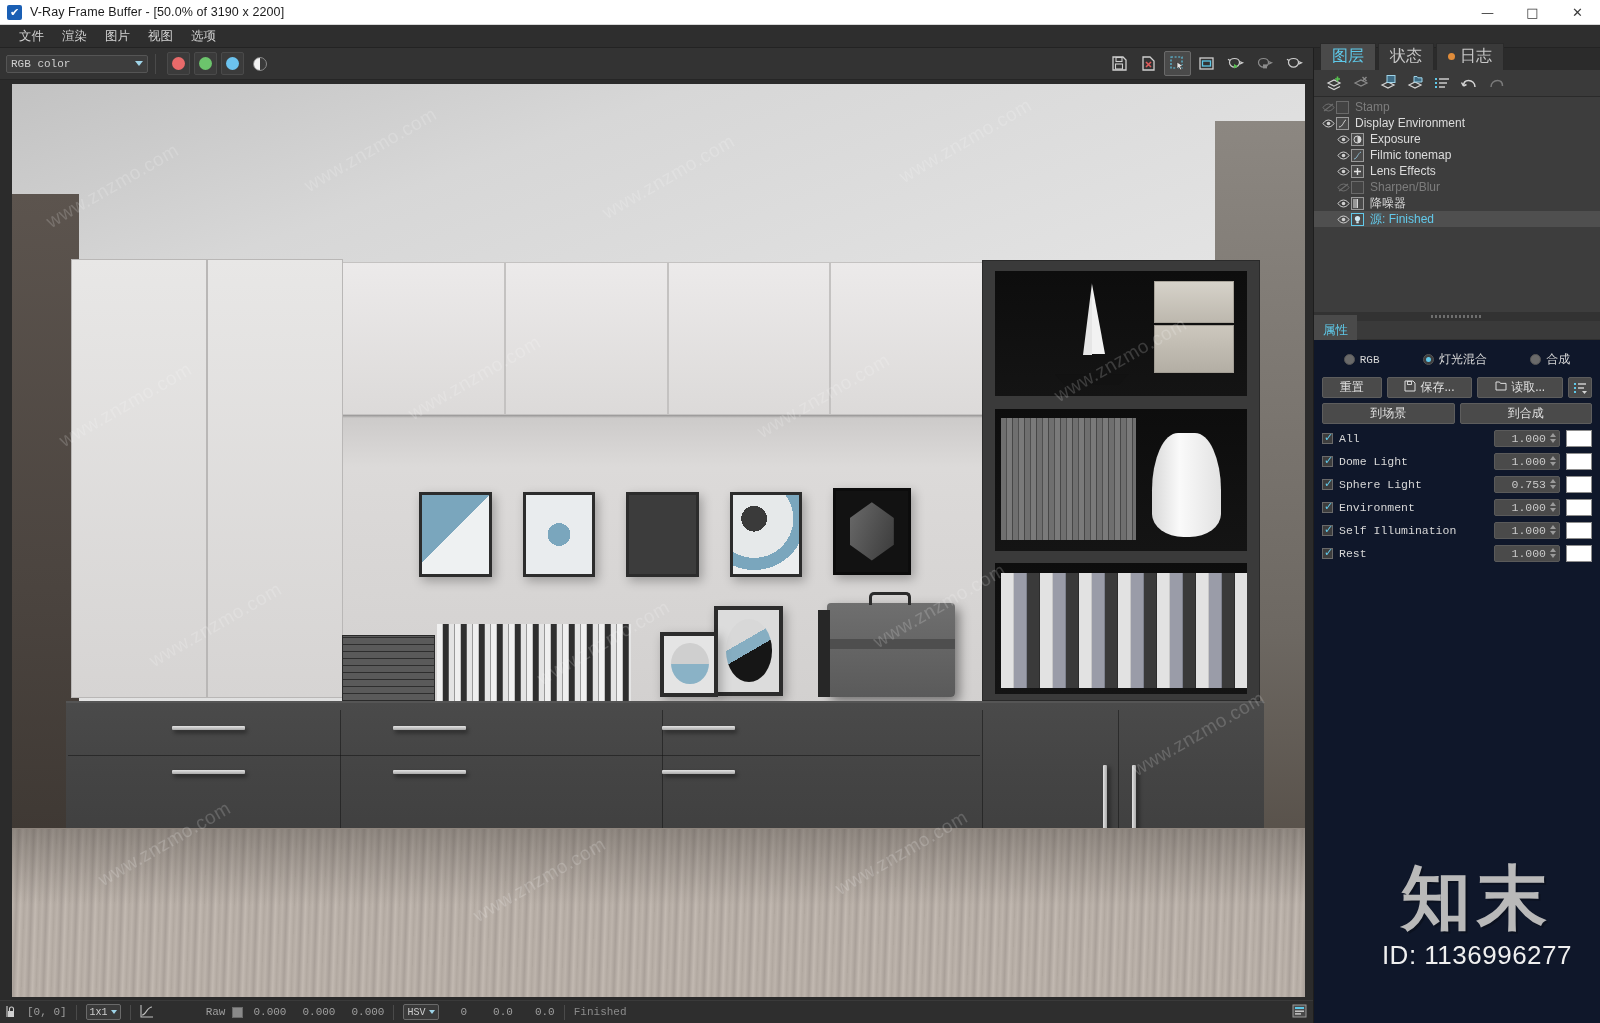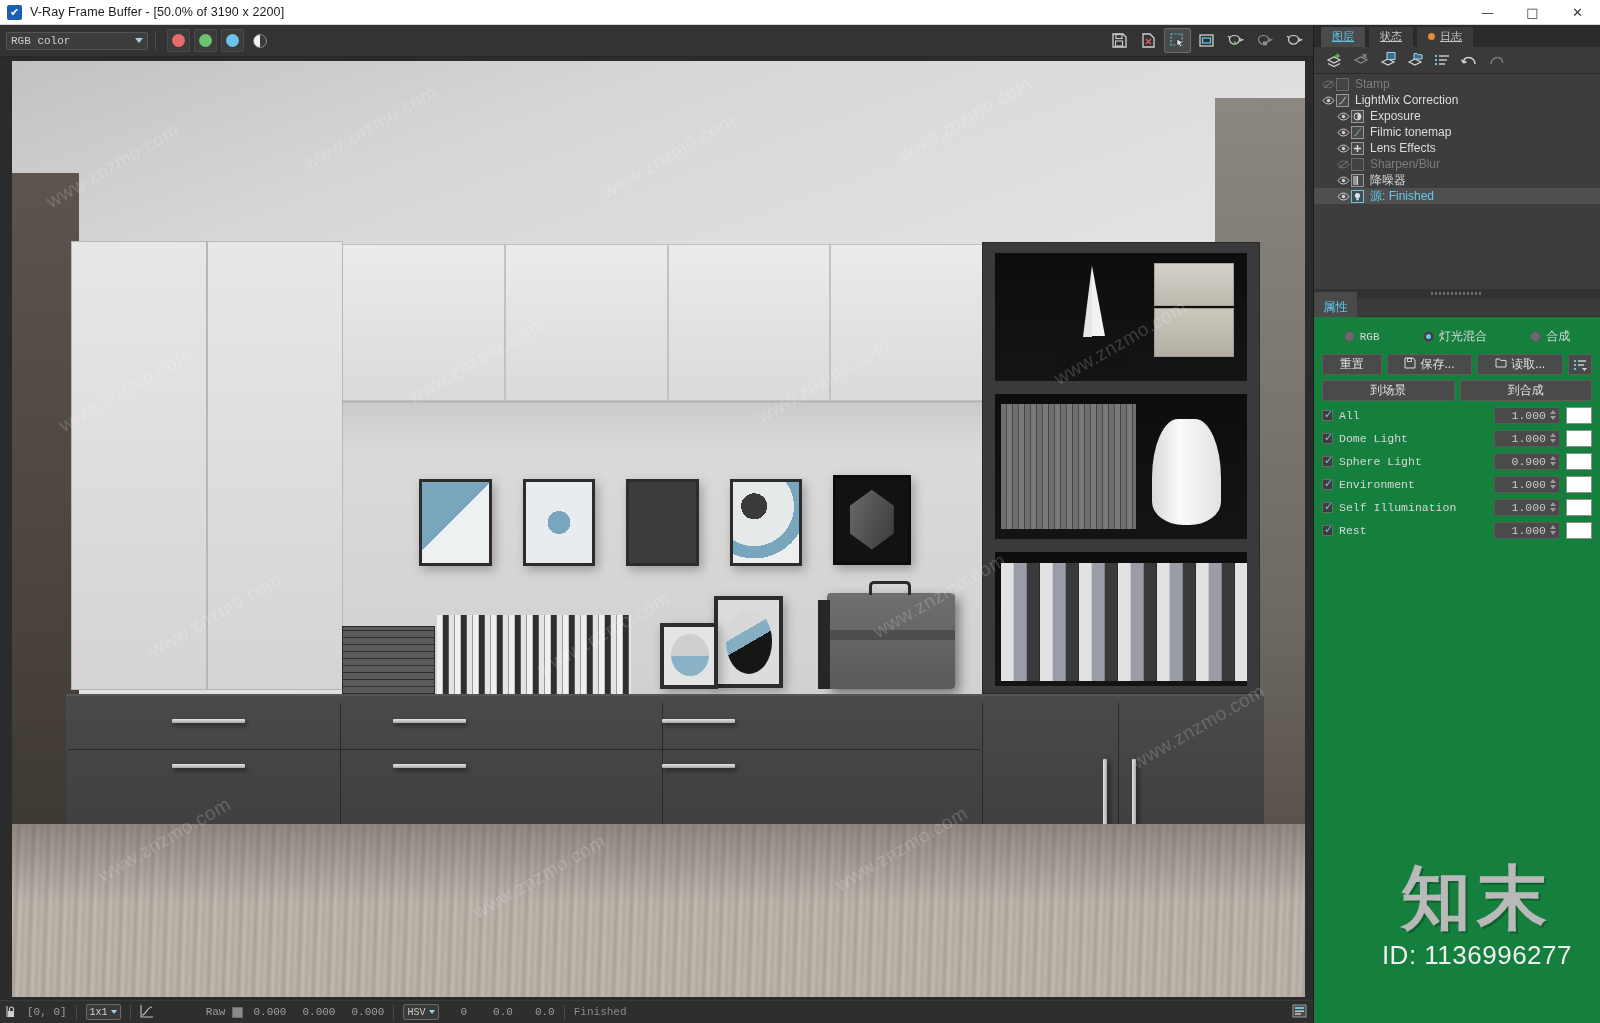--- a/index.html
+++ b/index.html
@@ -130,22 +130,22 @@
   .sb-drop {
     height:16px; background:#3a3a3a; border:1px solid #6a6a6a; color:#cfcfcf;
     display:flex; align-items:center; padding:0 3px; gap:3px; border-radius:2px; font-size:10px;
   }
   .sb-drop .arrow { width:0;height:0;border-left:3px solid transparent;border-right:3px solid transparent;border-top:4px solid #9fd4e8; }
   .sw { width:11px;height:11px;background:#8a8a8a;border:1px solid #6a6a6a; }
 
   
   .tabs { height: 22px; display:flex; align-items:flex-end; background:#2b2b2b; padding-left: 6px; flex:0 0 22px; }
   .tab {
-    padding: 2px 11px 3px; font-size: 11px; color:#c8c8c8; background:#3a3a3a;
-    border:1px solid #2a2a2a; border-bottom:none; margin-right:2px; display:flex; align-items:center; gap:5px;text-decoration:underline;
+    padding: 2px 11px 3px; font-size: 16px; color:#c8c8c8; background:#3a3a3a;
+    border:1px solid #2a2a2a; border-bottom:none; margin-right:2px; display:flex; align-items:center; gap:5px;
   }
   .tab.active { background:#4a4a4a; color:#5ec8e8; }
   .tab .odot { width:7px; height:7px; border-radius:50%; background:#e08c3a; }
 
   .layer-toolbar {
     height: 27px; background:#3a3a3a; display:flex; align-items:center; gap:2px;
     padding-left: 8px; flex:0 0 27px; border-bottom:1px solid #2a2a2a;
   }
   .ltb { width:25px;height:23px;display:flex;align-items:center;justify-content:center;border-radius:2px; }
 
@@ -165,21 +165,21 @@
   .indent-1 { padding-left: 22px; }
 
   .splitter { height: 9px; background:#323232; display:flex; align-items:center; justify-content:center; flex:0 0 9px; }
   .splitter .grip { width: 52px; height: 3px;
     background: repeating-linear-gradient(90deg,#6e6e6e 0 2px, transparent 2px 4px); }
 
   .prop-head { height:19px; background:#3a3a3a; display:flex; align-items:center; flex:0 0 19px; }
   .prop-tab { font-size:12.5px; color:#5ec8e8; padding: 16px 9px; background:#4a4a4a; height:19px; display:flex; align-items:center; }
   .prop-rest { flex:1 1 auto; height:19px; background:#3a3a3a; border-bottom:1px solid #2f2f2f; }
 
-  .prop-body { flex:1 1 auto; background:#15803d; padding: 7px 8px 16px; overflow:hidden; }
+  .prop-body { flex:1 1 auto; background:#0f172a; padding: 7px 8px 16px; overflow:hidden; }
   .radios { display:flex; justify-content:space-around; align-items:center; margin: 4px 0 9px; }
   .radio { display:flex; align-items:center; gap:5px; font-size:12px; color:#d8d8d8; }
   .radio .rc { width:11px;height:11px;border-radius:50%;background:#6a6a6a;border:1px solid #555; position:relative; }
   .radio.on .rc { background:#3d3d3d; }
   .radio.on .rc::after { content:""; position:absolute; inset:2px; border-radius:50%; background:#62c9ea; }
   .radio .mono { font-family:"Liberation Mono", monospace; font-size:11px; }
 
   .btnrow { display:flex; gap:5px; margin-bottom:5px; }
   .btn {
     flex:1 1 auto; height:21px; background:#4a4a4a; border:1px solid #5d5d5d; color:#e0e0e0;
@@ -222,20 +222,27 @@
 
   <div class="titlebar">
     <div class="tb-icon"></div>
     <div class="tb-title">V-Ray Frame Buffer - [50.0% of 3190 x 2200]</div>
     <div class="tb-spacer"></div>
     <div class="winbtn">—</div>
     <div class="winbtn">□</div>
     <div class="winbtn close">✕</div>
   </div>
 
+  <div class="menubar">
+    <div class="menu-item">文件</div>
+    <div class="menu-item">渲染</div>
+    <div class="menu-item">图片</div>
+    <div class="menu-item">视图</div>
+    <div class="menu-item">选项</div>
+  </div>
 
   <div class="body">
 
     <div class="left-pane">
 
       <div class="vfb-toolbar">
         <div class="chan-select">
           <span>RGB color</span>
           <span class="arrow"></span>
         </div>
@@ -530,21 +537,21 @@
             <svg width="13" height="11" viewBox="0 0 13 11">
                 <path d="M1 5.5s2-3.5 5.5-3.5S12 5.5 12 5.5s-2 3.5-5.5 3.5S1 5.5 1 5.5z" fill="none" stroke="#d0d0d0" stroke-width="1"></path>
                 <circle cx="6.5" cy="5.5" r="1.8" fill="#d0d0d0"></circle>
               </svg>
           </span>
           <span class="ltype">
             <svg width="9" height="9" viewBox="0 0 9 9">
                 <path d="M1 8C5 8 6 1 8 1" fill="none" stroke="#d8d8d8" stroke-width="1"></path>
               </svg>
           </span>
-          <span class="lname">LightMix Correction</span>
+          <span class="lname">Display Environment</span>
         </div>
         <div class="layer-row indent-1">
           <span class="eye">
             <svg width="13" height="11" viewBox="0 0 13 11">
                 <path d="M1 5.5s2-3.5 5.5-3.5S12 5.5 12 5.5s-2 3.5-5.5 3.5S1 5.5 1 5.5z" fill="none" stroke="#d0d0d0" stroke-width="1"></path>
                 <circle cx="6.5" cy="5.5" r="1.8" fill="#d0d0d0"></circle>
               </svg>
           </span>
           <span class="ltype">
             <svg width="9" height="9" viewBox="0 0 9 9">
@@ -717,21 +724,21 @@
                   <i class="d"></i>
                 </span>
             </span>
             <span class="swatch" style="background: rgb(255, 255, 255);"></span>
           </div>
 
           <div class="lm-row">
             <span class="cbx on"></span>
             <span class="lm-name">Sphere Light</span>
             <span class="spin">
-              <span>0.900</span>
+              <span>0.753</span>
               <span class="sp">
                   <i class="u"></i>
                   <i class="d"></i>
                 </span>
             </span>
             <span class="swatch" style="background: rgb(255, 255, 255);"></span>
           </div>
 
           <div class="lm-row">
             <span class="cbx on"></span>

